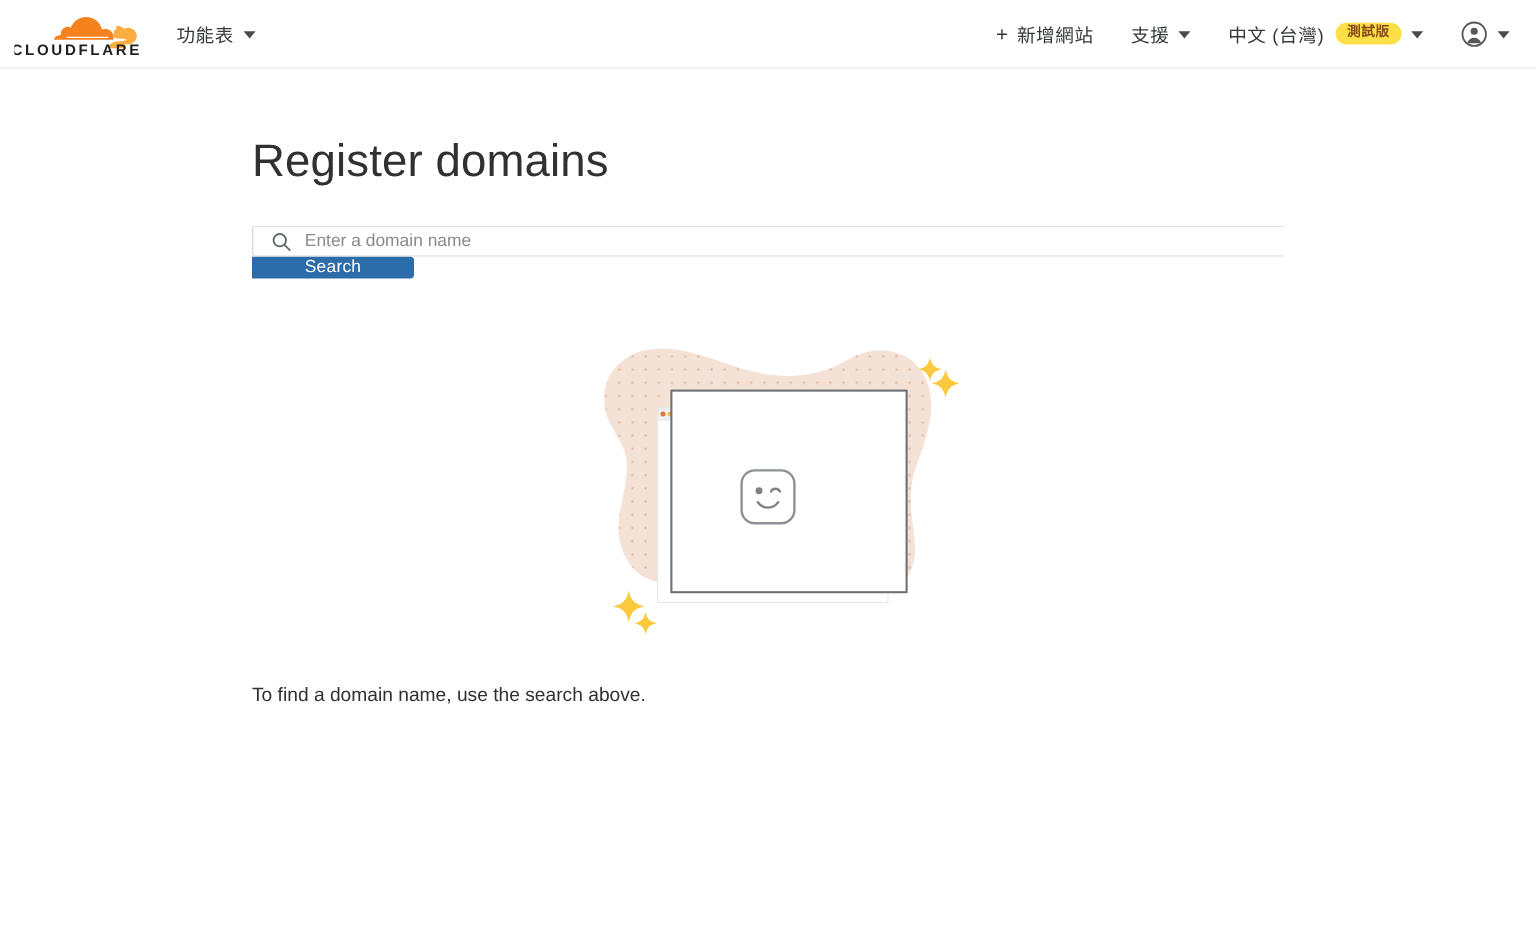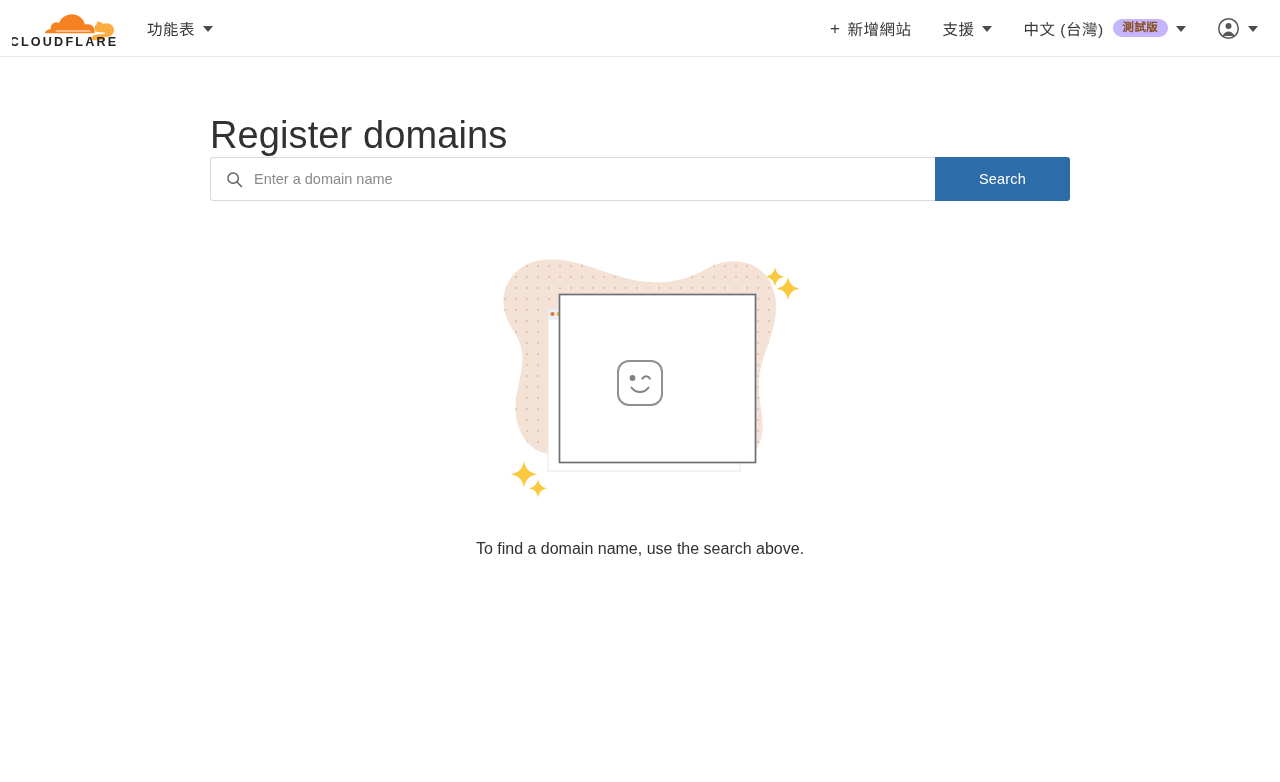--- a/index.html
+++ b/index.html
@@ -73,21 +73,21 @@
   .plus-sign {
     font-size: 17px;
     color: #36393a;
     margin-right: 7px;
     line-height: 1;
     font-weight: 400;
   }
   .beta-badge {
     display: inline-block;
     margin-left: 9px;
-    background: #c4b5fd;
+    background: #fde047;
     color: #8a4b16;
     font-size: 11.5px;
     font-weight: 700;
     border-radius: 10px;
     padding: 3px 10px 4px 10px;
     line-height: 1;
     letter-spacing: .3px;
   }
   .avatar-icon { display: block; }
 
@@ -105,22 +105,24 @@
     font-size: 38px;
     font-weight: 300;
     color: #313131;
     margin: 0;
     padding-left: 0;
     letter-spacing: .1px;
   }
 
   .search-row {
     display: flex;
+    margin-top: 31px;
     height: 44px;
     width: 860px;
+    flex-direction: column;
   }
   .search-box {
     flex: 1;
     display: flex;
     align-items: center;
     border: 1px solid #d9d9d9;
     border-radius: 3px 0 0 3px;
     border-right: none;
     background: #fff;
     padding-left: 15px;
@@ -150,21 +152,21 @@
     letter-spacing: .2px;
   }
 
   
   .illustration-wrap {
     margin-top: 52px;
     display: flex;
     justify-content: center;
   }
   .empty-text {
-    text-align: center;
+    text-align: left;
     font-size: 16px;
     color: #313131;
     margin-top: 37px;
   }
 </style>
 </head>
 <body>
 
 <div class="header">
 

